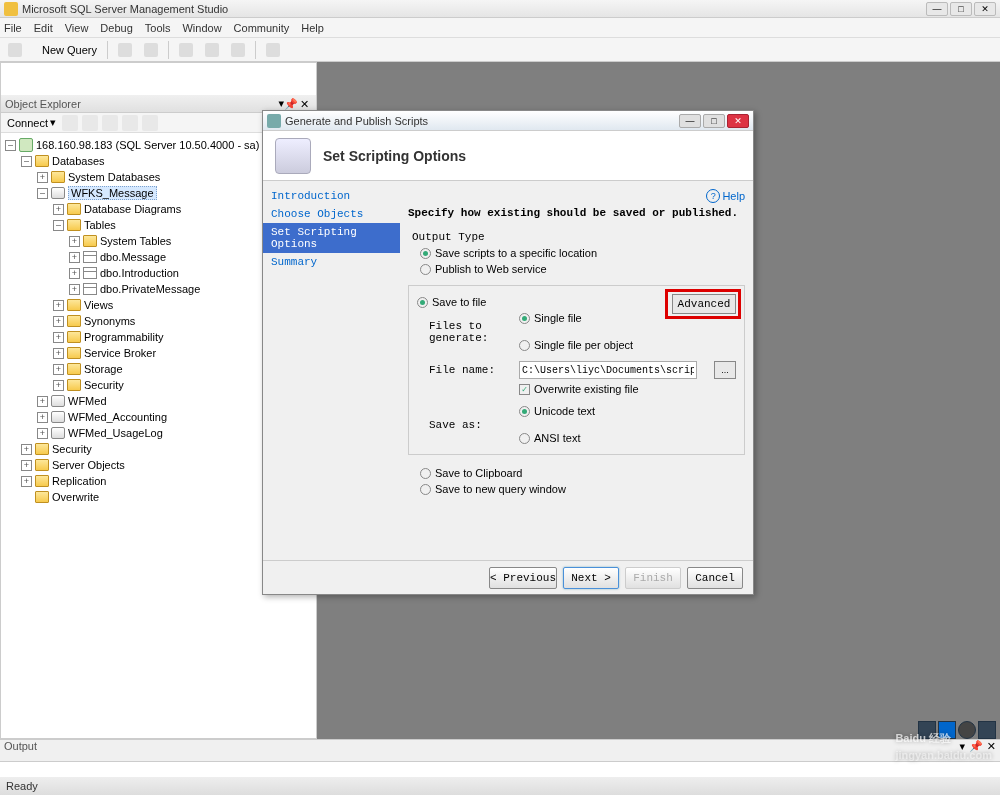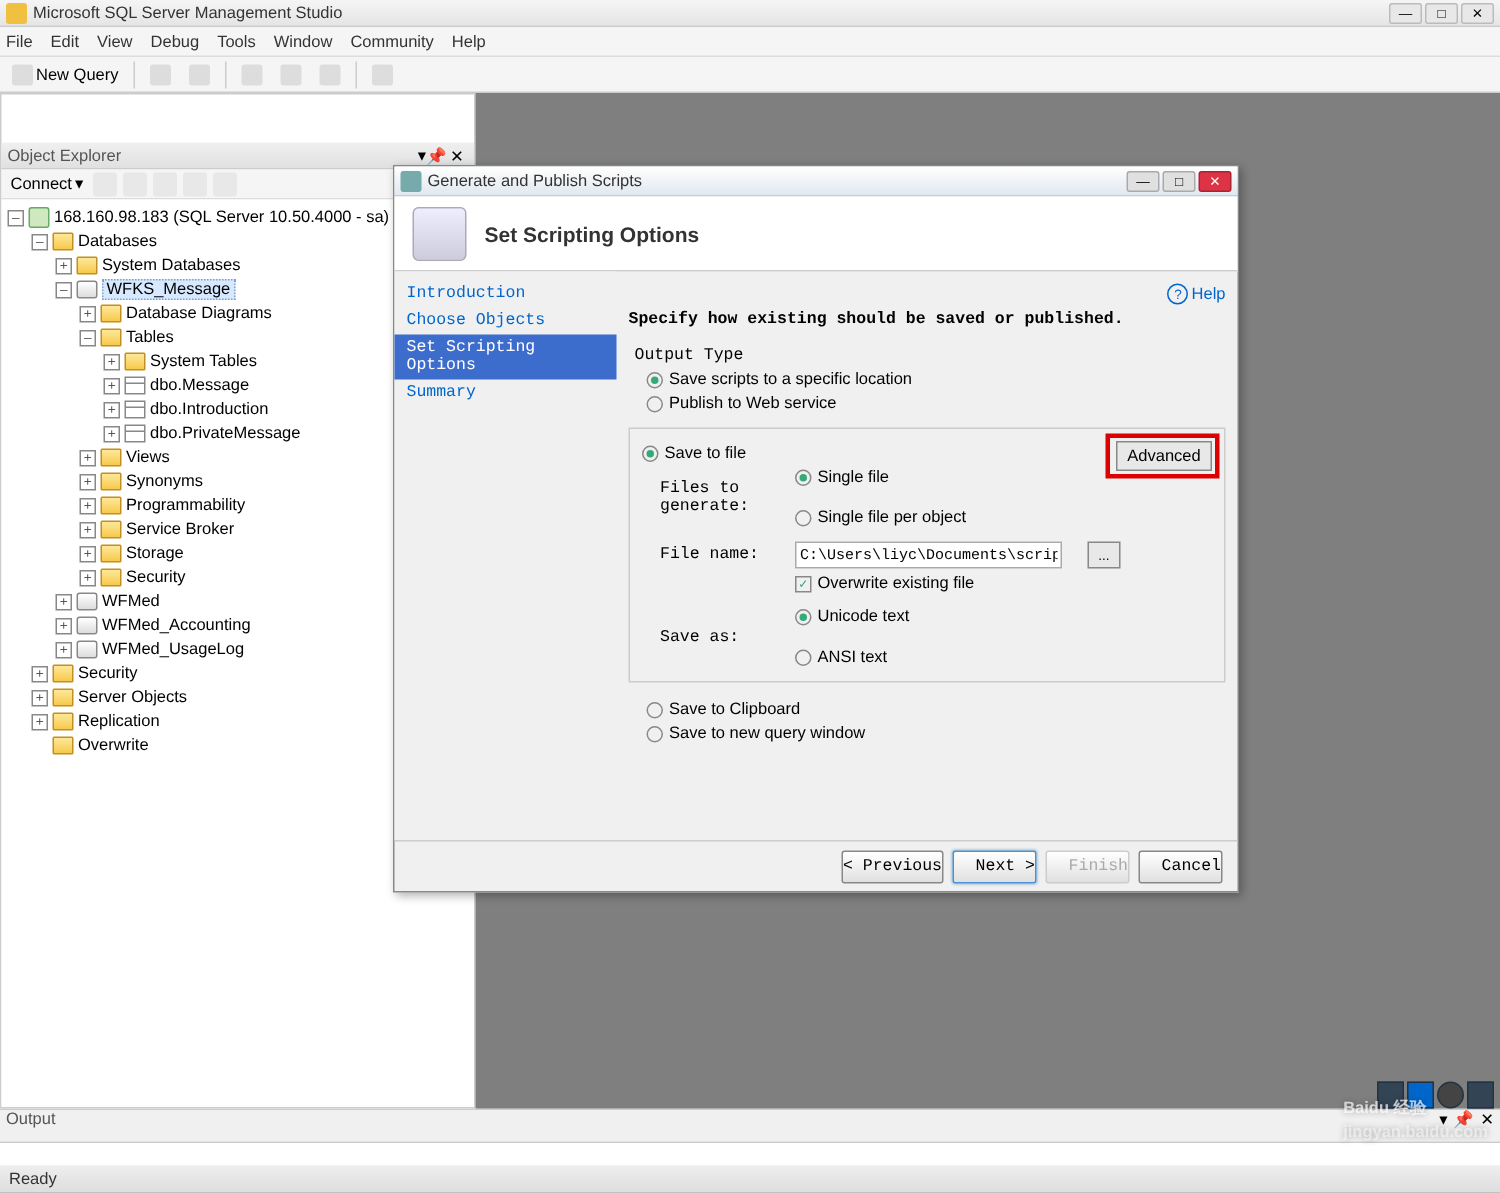--- a/index.html
+++ b/index.html
@@ -8,21 +8,21 @@
 .title-bar { height: 18px; background: linear-gradient(#f5f5f5,#e5e5e5); border-bottom: 1px solid #ccc; display: flex; align-items: center; padding: 0 4px; }
 .title-bar .icon { width: 14px; height: 14px; background: #f0c040; margin-right: 4px; border-radius: 2px; }
 .title-bar .title { flex: 1; color: #333; }
 .title-bar .win-btns { display: flex; gap: 2px; }
 .title-bar .win-btn { width: 22px; height: 14px; background: #e8e8e8; border: 1px solid #bbb; border-radius: 2px; display: flex; align-items: center; justify-content: center; font-size: 9px; }
 
 .menu-bar { height: 20px; background: #f5f5f5; display: flex; align-items: center; padding: 0 4px; gap: 12px; border-bottom: 1px solid #ddd; }
 .menu-item { color: #333; cursor: default; }
 
 .toolbar { height: 24px; background: #f5f5f5; display: flex; align-items: center; padding: 0 4px; gap: 4px; border-bottom: 1px solid #ccc; }
-.tool-btn { height: 20px; padding: 0 4px; display: flex; align-items: center; gap: 2px; border-radius: 2px; }
+.tool-btn { height: 20px; padding: 0 4px; display: flex; align-items: center; gap: 20px; border-radius: 2px; }
 .tool-icon { width: 14px; height: 14px; background: #ddd; border-radius: 2px; }
 .tool-sep { width: 1px; height: 18px; background: #ccc; margin: 0 2px; }
 
 .main-area { display: flex; height: calc(100% - 18px - 20px - 24px - 22px - 16px - 18px); }
 .obj-explorer { width: 317px; background: #fff; border: 1px solid #ccc; display: flex; flex-direction: column; }
 .oe-title { height: 18px; background: linear-gradient(#f0f0f0,#e0e0e0); display: flex; align-items: center; padding: 0 4px; border-bottom: 1px solid #ccc; margin-top: 32px; }
 .oe-title .t { flex: 1; color: #555; }
 .oe-title .pin { width: 12px; height: 12px; }
 .oe-title .close { width: 12px; height: 12px; margin-left: 4px; }
 .oe-toolbar { height: 20px; background: #f5f5f5; display: flex; align-items: center; padding: 0 4px; gap: 4px; border-bottom: 1px solid #ddd; }
@@ -39,21 +39,21 @@
 .exp-space { width: 14px; }
 .folder-icon { width: 14px; height: 12px; background: linear-gradient(#fde79a,#f7ca4d); border: 1px solid #c09020; border-radius: 1px; margin-right: 3px; }
 .db-icon { width: 14px; height: 12px; background: linear-gradient(#fff,#ddd); border: 1px solid #888; border-radius: 2px; margin-right: 3px; }
 .srv-icon { width: 14px; height: 14px; background: #d0e8c0; border: 1px solid #6a6; border-radius: 2px; margin-right: 3px; }
 .tbl-icon { width: 14px; height: 12px; background: #fff; border: 1px solid #888; margin-right: 3px; position: relative; }
 .tbl-icon::before { content: ''; position: absolute; top: 3px; left: 0; right: 0; height: 1px; background: #888; }
 .tree-selected { background: #d6e9ff; border: 1px dotted #7da2ce; padding: 0 2px; }
 
 .content-area { flex: 1; background: #7f7f7f; position: relative; }
 
-.dialog { position: absolute; left: 262px; top: 110px; width: 564px; height: 485px; background: #f0f0f0; border: 1px solid #888; box-shadow: 2px 2px 6px rgba(0,0,0,.3); display: flex; flex-direction: column; }
+.dialog { position: absolute; left: 262px; top: 110px; width: 492px; height: 485px; background: #f0f0f0; border: 1px solid #888; box-shadow: 2px 2px 6px rgba(0,0,0,.3); display: flex; flex-direction: column; }
 .dlg-title { height: 20px; background: linear-gradient(#fff,#e0e8f0); display: flex; align-items: center; padding: 0 4px; border-bottom: 1px solid #ccc; }
 .dlg-title .ico { width: 14px; height: 14px; background: #7aa; margin-right: 4px; border-radius: 2px; }
 .dlg-title .txt { flex: 1; color: #333; }
 .dlg-title .btns { display: flex; gap: 2px; }
 .dlg-title .btn { width: 22px; height: 14px; border-radius: 2px; display: flex; align-items: center; justify-content: center; font-size: 9px; }
 .dlg-min { background: #e0e0e0; border: 1px solid #aaa; }
 .dlg-max { background: #e0e0e0; border: 1px solid #aaa; }
 .dlg-close { background: #d34; color: #fff; border: 1px solid #a23; }
 
 .dlg-header { height: 50px; background: #fff; border-bottom: 1px solid #ccc; display: flex; align-items: center; padding: 0 12px; gap: 12px; }
@@ -73,25 +73,25 @@
 .radio-row { display: flex; align-items: center; gap: 4px; padding: 2px 0 2px 12px; font-family: "Courier New", monospace; }
 .radio { width: 11px; height: 11px; border: 1px solid #888; border-radius: 6px; display: flex; align-items: center; justify-content: center; }
 .radio.checked::after { content: ''; width: 5px; height: 5px; background: #3a7; border-radius: 3px; }
 .check { width: 11px; height: 11px; border: 1px solid #888; display: flex; align-items: center; justify-content: center; font-size: 8px; color: #3a7; }
 .fieldset { border: 1px solid #ccc; padding: 8px; margin: 4px 0; position: relative; }
 .form-row { display: flex; align-items: center; padding: 2px 0; gap: 8px; }
 .form-label { width: 94px; font-family: "Courier New", monospace; padding-left: 12px; }
 .form-ctrl { flex: 1; display: flex; flex-direction: column; gap: 15px; }
 .textfield { width: 178px; height: 18px; border: 1px solid #aaa; background: #fff; padding: 0 2px; font-family: "Courier New", monospace; font-size: 10px; }
 .browse-btn { width: 22px; height: 18px; border: 1px solid #888; background: #e8e8e8; margin-left: 2px; font-size: 9px; text-align: center; line-height: 16px; }
-.adv-btn { position: absolute; right: 8px; top: 8px; width: 64px; height: 20px; border: 1px solid #888; background: #e8e8e8; font-family: Liberation Sans, sans-serif; text-align: center; line-height: 18px; }
+.adv-btn { position: absolute; right: 8px; top: 8px; width: 64px; height: 20px; border: 1px solid #888; background: #e8e8e8; font-family: Liberation Mono, monospace; text-align: center; line-height: 18px; }
 .adv-highlight { position: absolute; right: 3px; top: 3px; width: 76px; height: 30px; border: 3px solid #d00; pointer-events: none; }
 
 .dlg-footer { height: 34px; display: flex; align-items: center; justify-content: flex-end; padding: 0 10px; gap: 6px; border-top: 1px solid #ccc; }
-.dlg-btn { min-width: 56px; height: 22px; border: 1px solid #888; background: linear-gradient(#fff,#e0e0e0); font-family: "Courier New", monospace; text-align: right; line-height: 20px; border-radius: 2px; }
+.dlg-btn { min-width: 56px; height: 22px; border: 1px solid #888; background: linear-gradient(#fff,#e0e0e0); font-family: "Courier New", monospace; text-align: center; line-height: 20px; border-radius: 2px; }
 .dlg-btn.disabled { color: #aaa; border-color: #ccc; }
 .dlg-btn.primary { border: 1px solid #4a90d9; box-shadow: 0 0 2px #7ab; }
 
 .output-panel { height: 22px; background: #f0f0f0; border-top: 1px solid #ccc; display: flex; padding: 0 4px; }
 .output-panel .t { flex: 1; color: #555; }
 .output-content { height: 16px; background: #fff; border-top: 1px solid #ccc; }
 .status-bar { height: 18px; background: linear-gradient(#eee,#ddd); display: flex; align-items: center; padding: 0 6px; color: #333; }
 
 .taskbar-overlay { position: absolute; right: 4px; bottom: 56px; display: flex; gap: 2px; }
 .task-item { width: 18px; height: 18px; background: #345; border: 1px solid #234; }

